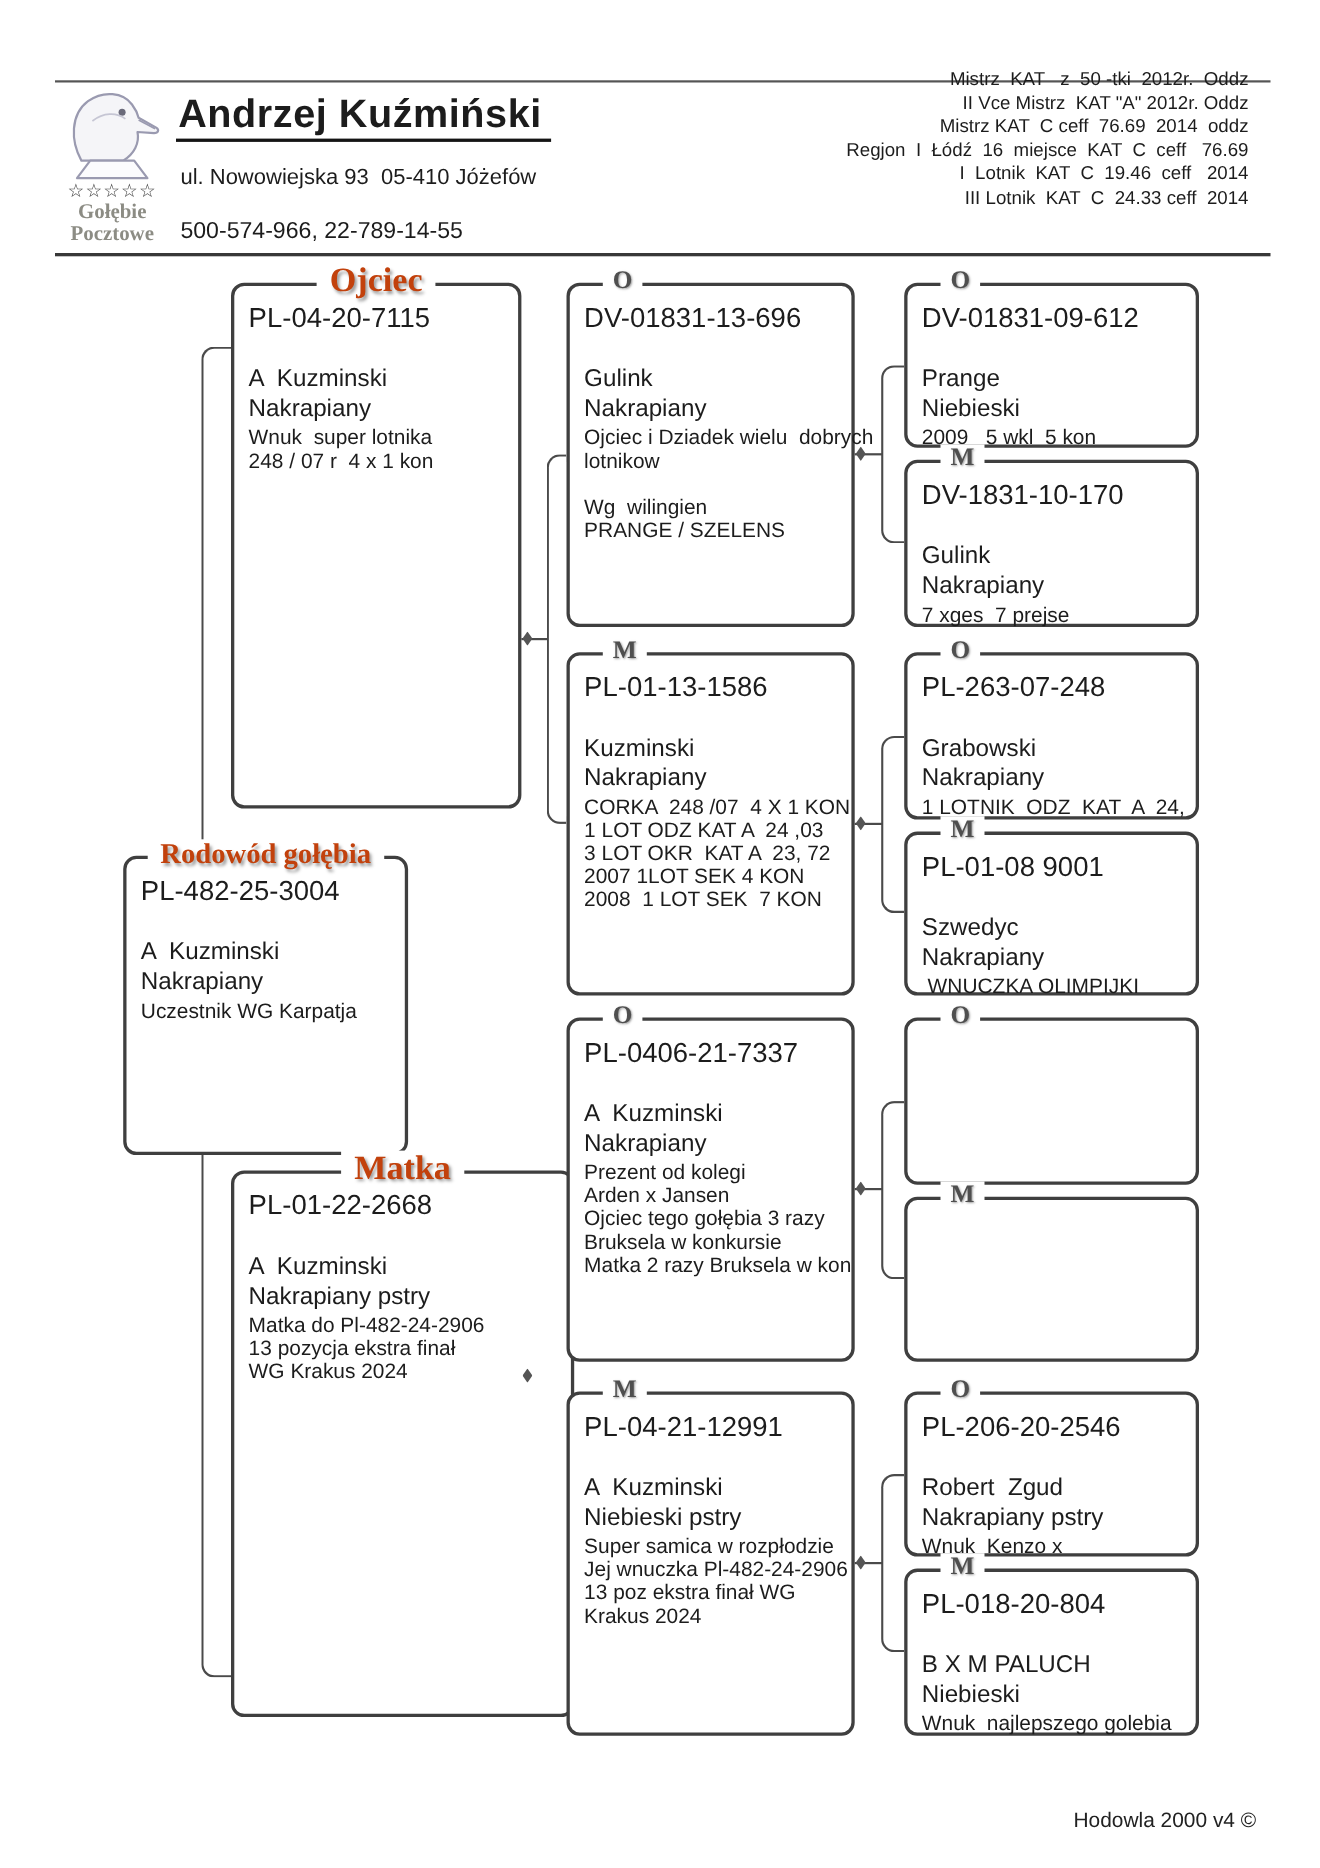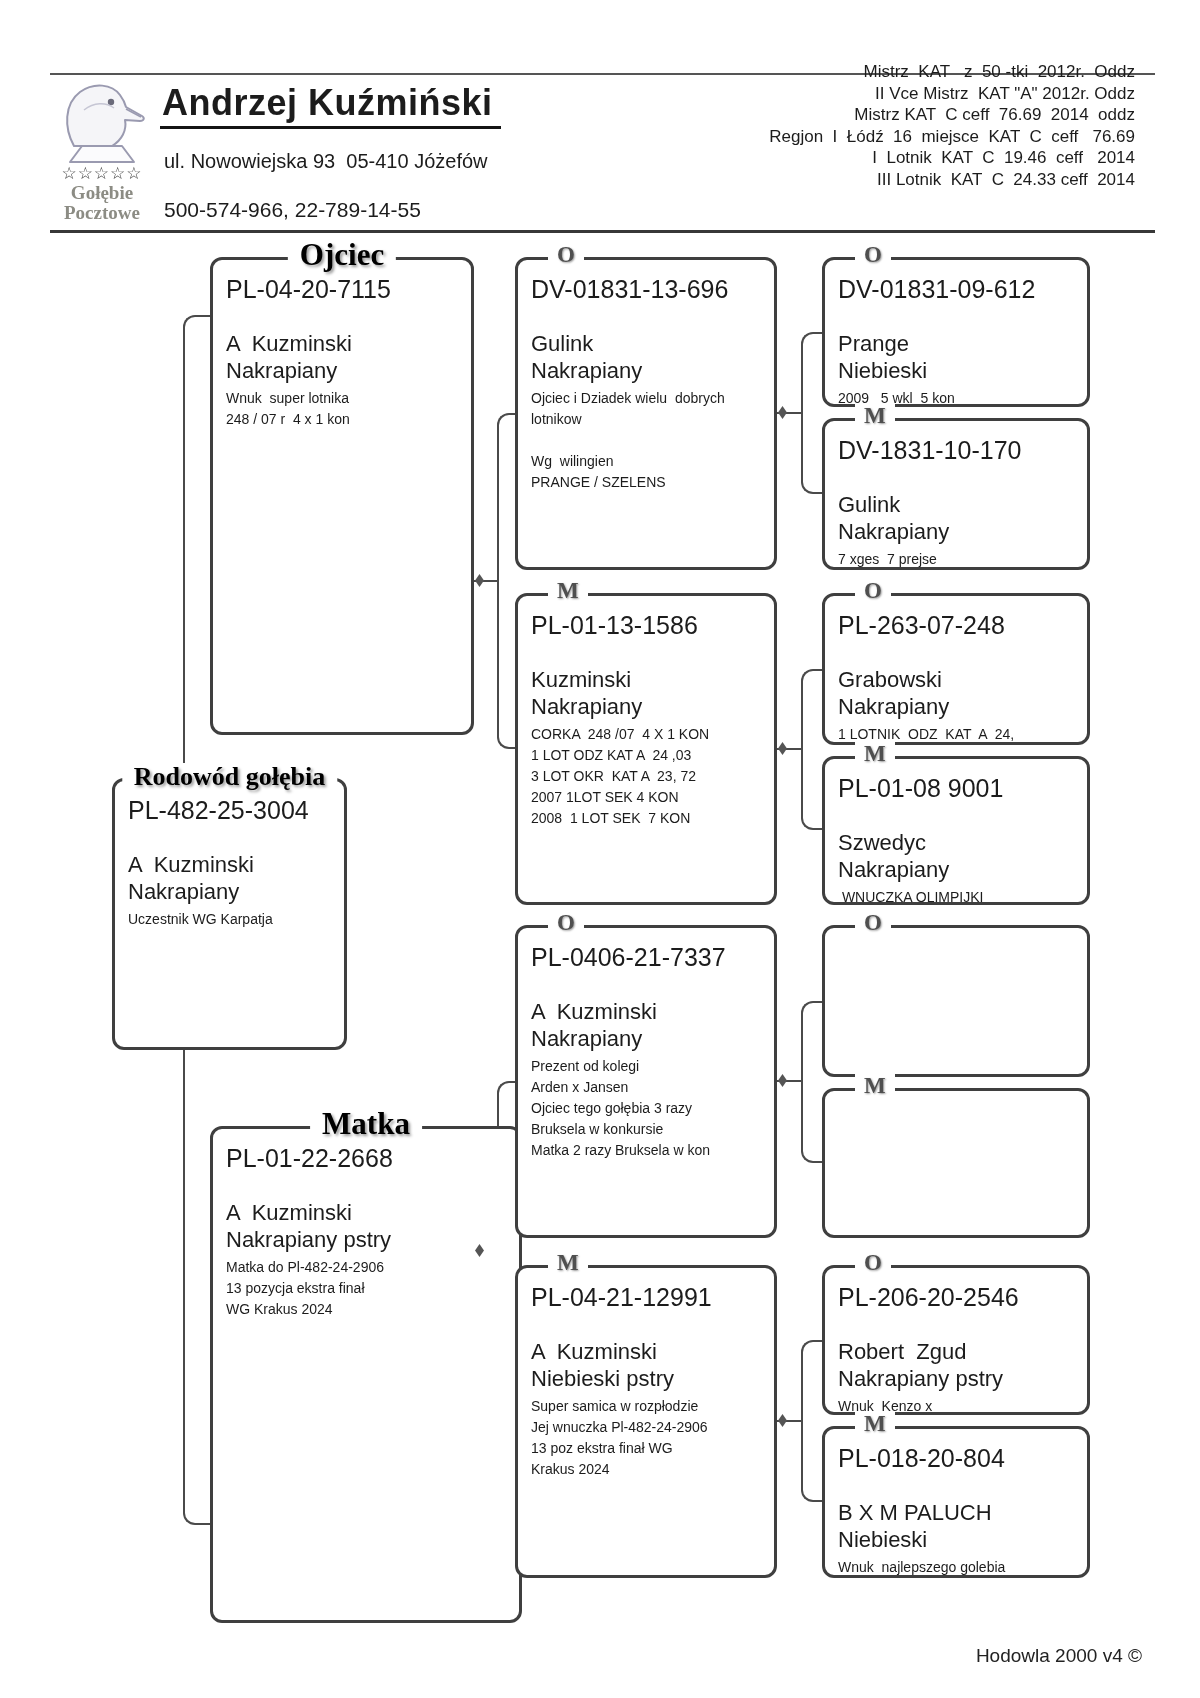--- a/index.html
+++ b/index.html
@@ -6,29 +6,29 @@
   #canvas{position:relative;width:1200px;height:1698px;background:#ffffff;
     font-family:"Liberation Sans",sans-serif;color:#1c1c1c;overflow:hidden;}
 
   .hline{position:absolute;background:#4a4a4a;}
 
   
   .pbox{position:absolute;background:#fff;border:3px solid #3f3f3f;border-radius:12px;
     z-index:2;box-sizing:border-box;padding:14px 8px 0 13px;}
   .box-title{position:absolute;top:-21px;left:50%;transform:translateX(-50%);
     background:#fff;padding:0 12px;font-family:"Liberation Serif",serif;font-weight:bold;
-    font-size:31px;color:#000000;text-shadow:2px 2px 3px #9a9a9a;white-space:pre;line-height:1.05;}
+    font-size:31px;color:#c2410c;text-shadow:2px 2px 3px #9a9a9a;white-space:pre;line-height:1.05;}
   .box-title.small{font-size:26px;top:-18px;}
   .sex-label{position:absolute;top:-17px;left:30px;background:#fff;padding:0 9px;
     font-family:"Liberation Serif",serif;font-weight:bold;font-size:23px;color:#4f4f4f;
     text-shadow:1px 1px 2px #999;line-height:1.05;}
   .ring{font-size:25px;line-height:30px;margin-bottom:26px;white-space:pre;}
   .owner{font-size:22px;line-height:27px;white-space:pre;}
   .breed{font-size:22px;line-height:28px;margin-bottom:3px;white-space:pre;}
-  .note{font-size:14px;line-height:21px;min-height:21px;white-space:pre;}
+  .note{font-size:19px;line-height:21px;min-height:21px;white-space:pre;}
 
   
   .bracket{position:absolute;border:2px solid #4a4a4a;border-right:none;
     border-radius:12px 0 0 12px;z-index:1;box-sizing:border-box;}
   .stub{position:absolute;height:2px;background:#4a4a4a;z-index:1;}
   .diamond{position:absolute;width:9px;height:13px;background:#555;z-index:3;
     clip-path:polygon(50% 0,100% 50%,50% 100%,0 50%);}
 
   
   .breeder-name{position:absolute;left:160px;top:82px;font-size:36px;font-weight:bold;
@@ -106,29 +106,29 @@
 
   <div class="pbox" style="left:210px;top:257px;width:264px;height:478px;">
     <div class="box-title">Ojciec</div>
     <div class="ring">PL-04-20-7115</div>
     <div class="owner">A  Kuzminski</div>
     <div class="breed">Nakrapiany</div>
     <div class="note">Wnuk  super lotnika</div>
     <div class="note">248 / 07 r  4 x 1 kon</div>
   </div>
 
-  <div class="pbox" style="left:112px;top:778px;width:235px;height:272px;">
+  <div class="pbox" style="left:112px;top:778px;width:259px;height:272px;">
     <div class="box-title small">Rodowód gołębia</div>
     <div class="ring">PL-482-25-3004</div>
     <div class="owner">A  Kuzminski</div>
     <div class="breed">Nakrapiany</div>
     <div class="note">Uczestnik WG Karpatja</div>
   </div>
 
-  <div class="pbox" style="left:210px;top:1126px;width:312px;height:497px;">
+  <div class="pbox" style="left:210px;top:1064px;width:312px;height:497px;">
     <div class="box-title">Matka</div>
     <div class="ring">PL-01-22-2668</div>
     <div class="owner">A  Kuzminski</div>
     <div class="breed">Nakrapiany pstry</div>
     <div class="note">Matka do Pl-482-24-2906</div>
     <div class="note">13 pozycja ekstra finał</div>
     <div class="note">WG Krakus 2024</div>
   </div>
 
   <div class="pbox" style="left:515px;top:257px;width:262px;height:313px;">

